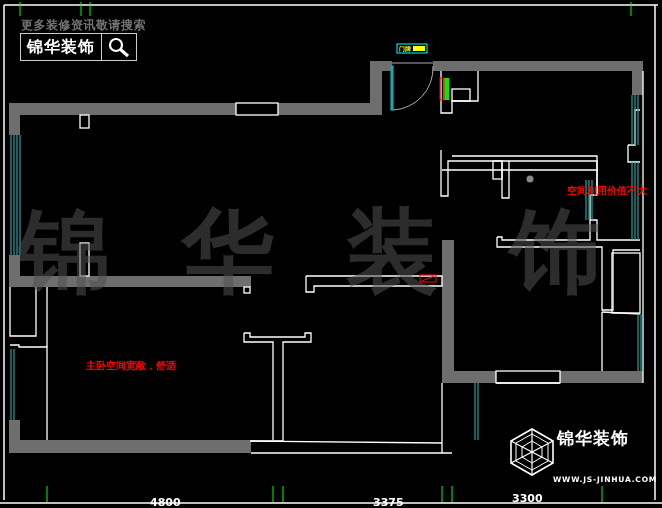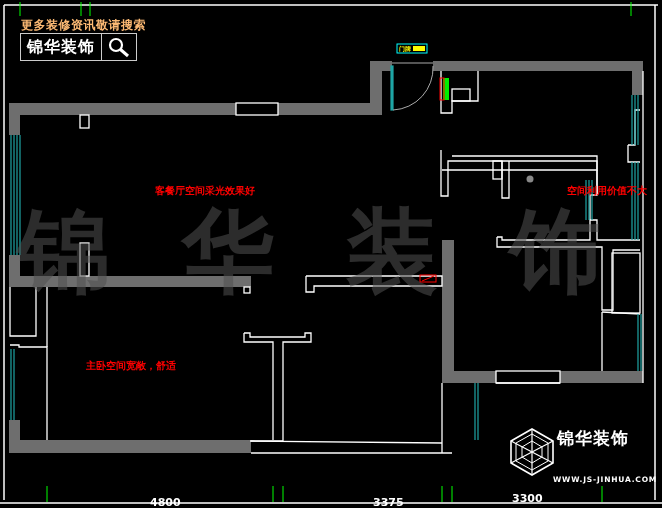--- a/index.html
+++ b/index.html
@@ -1,20 +1,20 @@
 <!DOCTYPE html>
 <html><head>
 <meta charset="utf-8">
 <style>
   html, body { margin: 0; padding: 0; background: #000; }
   body { width: 662px; height: 508px; overflow: hidden; position: relative;
          font-family: "DejaVu Sans", sans-serif; }
   #stage { position: absolute; left: 0; top: 0; width: 662px; height: 508px; }
   .abs { position: absolute; }
-  .banner-text { left: 21px; top: 17px; color: #fdba74; font-family: "DejaVu Serif", serif;
+  .banner-text { left: 21px; top: 17px; color: #737373; font-family: "DejaVu Serif", serif;
                  font-size: 12px; font-weight: bold; letter-spacing: 0.5px; white-space: nowrap; }
   .brand-box { left: 20px; top: 33px; width: 117px; height: 28px; border: 1px solid #ccc;
                display: flex; box-sizing: border-box; }
   .brand-name { width: 80px; height: 100%; border-right: 1px solid #ccc; color: #fff;
                 font-family: "DejaVu Serif", serif; font-weight: bold; font-size: 16px;
                 display: flex; align-items: center; justify-content: center; letter-spacing: 1px; }
   .brand-search { flex: 1; display: flex; align-items: center; justify-content: center; }
   .note { color: #ff0000; font-size: 10px; font-weight: bold; white-space: nowrap; }
   .watermark { color: rgba(80,80,80,0.55); font-family: "DejaVu Serif", serif; font-weight: bold;
                font-size: 92px; white-space: nowrap; letter-spacing: 72px; }
@@ -176,21 +176,20 @@
   <div class="abs brand-box">
     <div class="brand-name">锦华装饰</div>
     <div class="brand-search">
       <svg width="24" height="22" viewBox="0 0 24 22">
         <circle cx="9" cy="9" r="6" fill="none" stroke="#fff" stroke-width="2.2"></circle>
         <line x1="13.5" y1="13.5" x2="21" y2="20" stroke="#fff" stroke-width="3"></line>
       </svg>
     </div>
   </div>
 
-  <div class="abs note" style="left:155px; top:184px;">客餐厅空间采光效果好</div>
   <div class="abs note" style="left:567px; top:184px;">空间利用价值不大</div>
   <div class="abs note" style="left:86px; top:359px;">主卧空间宽敞，舒适</div>
 
   <div class="abs dim" style="left:150px; top:496px;">4800</div>
   <div class="abs dim" style="left:349px; top:496px;margin-left:24px;">3375</div>
   <div class="abs dim" style="left:512px; top:492px;">3300</div>
 
   <div class="abs" style="left:505px; top:425px; width:150px; height:62px;">
     <svg class="abs" width="46" height="50" viewBox="0 0 46 50" style="left:4px; top:2px;">
       <polygon points="23,2 44,14 44,36 23,48 2,36 2,14" fill="none" stroke="#fff" stroke-width="1.6"></polygon>

